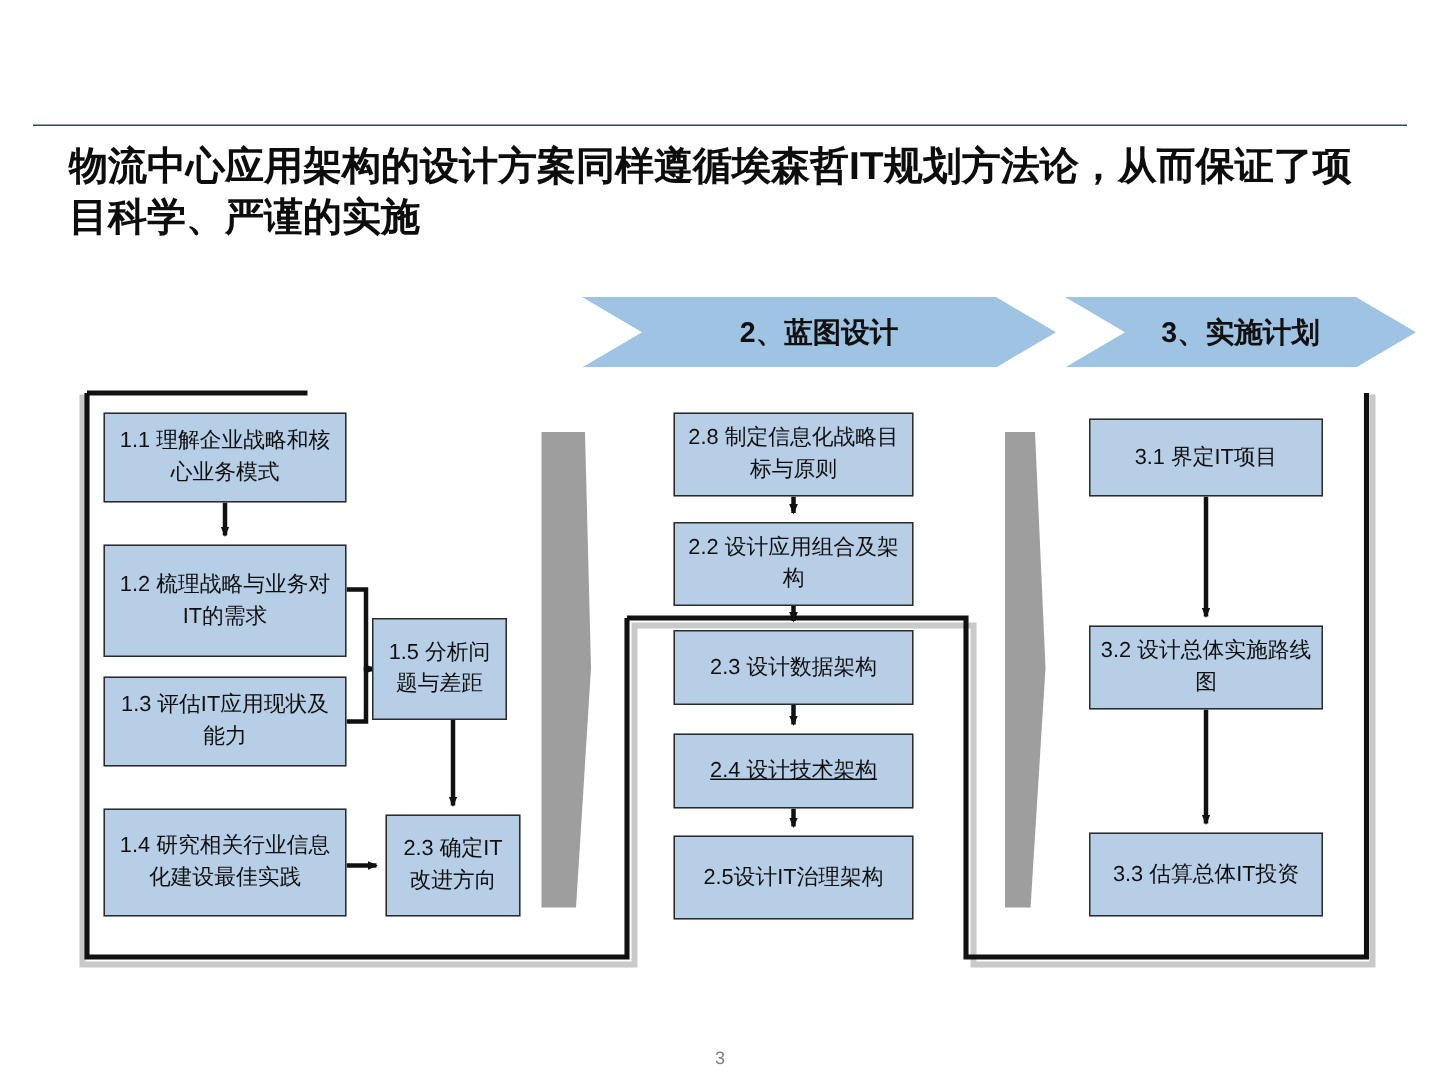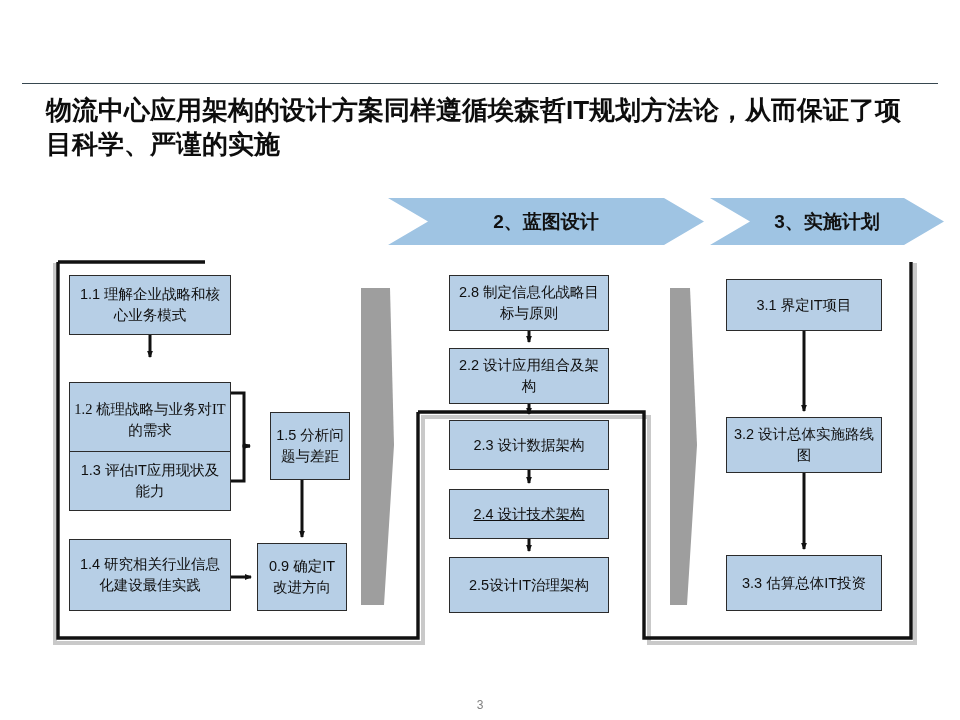--- a/index.html
+++ b/index.html
@@ -101,24 +101,24 @@
     justify-content: center;
     text-align: center;
     font-size: 14.5px;
     line-height: 1.42;
     color: #0f0f0f;
     padding: 2px 4px;
   }
 
   
   #box-1-1 { left: 69px;  top: 275px; width: 162px; height: 60px; }
-  #box-1-2 { left: 69px;  top: 382px; width: 162px; height: 75px; font-family: Liberation Serif, serif; }
+  #box-1-2 { left: 69px;  top: 363px; width: 162px; height: 75px; }
   #box-1-3 { left: 69px;  top: 451px; width: 162px; height: 60px; }
   #box-1-4 { left: 69px;  top: 539px; width: 162px; height: 72px; }
-  #box-1-5 { left: 270px; top: 412px; width: 80px;  height: 68px; text-align: center; }
+  #box-1-5 { left: 248px; top: 412px; width: 90px;  height: 68px; text-align: center; }
   #box-1-6 { left: 257px; top: 543px; width: 90px;  height: 68px; }
 
   
   #box-2-1 { left: 449px; top: 275px; width: 160px; height: 56px; }
   #box-2-2 { left: 449px; top: 348px; width: 160px; height: 56px; }
   #box-2-3 { left: 449px; top: 420px; width: 160px; height: 50px; }
   #box-2-4 { left: 449px; top: 489px; width: 160px; height: 50px; text-decoration: underline; }
   #box-2-5 { left: 449px; top: 557px; width: 160px; height: 56px; }
 
   
@@ -188,21 +188,21 @@
 
   <line x1="804" y1="331" x2="804" y2="411" stroke="#111111" stroke-width="3" marker-end="url(#arrowhead)"></line>
   <line x1="804" y1="473" x2="804" y2="549" stroke="#111111" stroke-width="3" marker-end="url(#arrowhead)"></line>
 </svg>
 
 <div class="pbox" id="box-1-1">1.1 理解企业战略和核心业务模式</div>
 <div class="pbox" id="box-1-2">1.2 梳理战略与业务对IT的需求</div>
 <div class="pbox" id="box-1-3">1.3 评估IT应用现状及能力</div>
 <div class="pbox" id="box-1-4">1.4 研究相关行业信息化建设最佳实践</div>
 <div class="pbox" id="box-1-5">1.5  分析问题与差距</div>
-<div class="pbox" id="box-1-6">0.9  确定IT改进方向</div>
+<div class="pbox" id="box-1-6">2.3  确定IT改进方向</div>
 
 <div class="pbox" id="box-2-1">2.8 制定信息化战略目标与原则</div>
 <div class="pbox" id="box-2-2">2.2 设计应用组合及架构</div>
 <div class="pbox" id="box-2-3">2.3 设计数据架构</div>
 <div class="pbox" id="box-2-4">2.4 设计技术架构</div>
 <div class="pbox" id="box-2-5">2.5设计IT治理架构</div>
 
 <div class="pbox" id="box-3-1">3.1 界定IT项目</div>
 <div class="pbox" id="box-3-2">3.2 设计总体实施路线图</div>
 <div class="pbox" id="box-3-3">3.3 估算总体IT投资</div>

